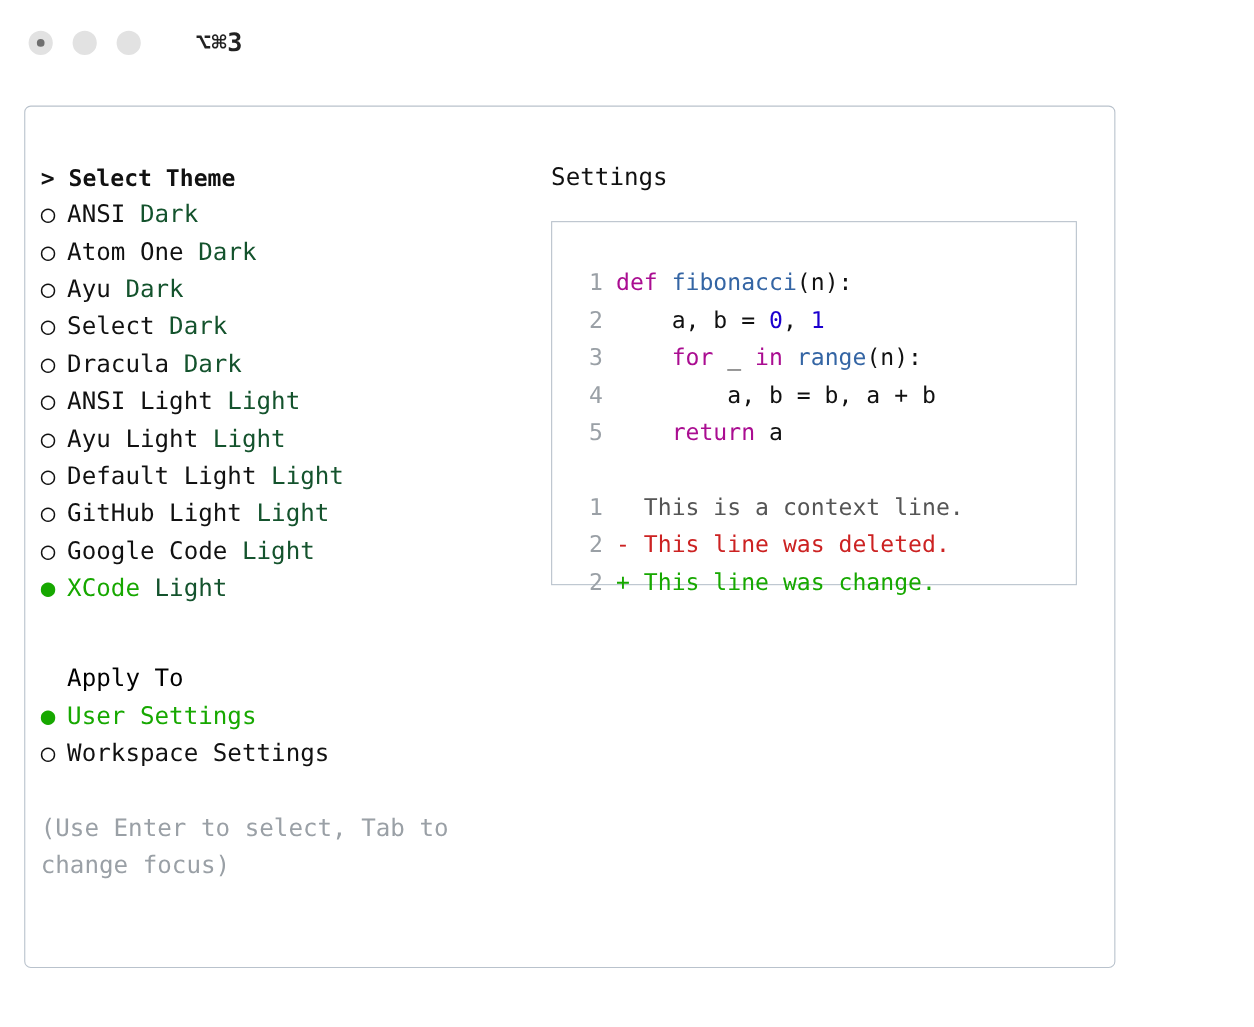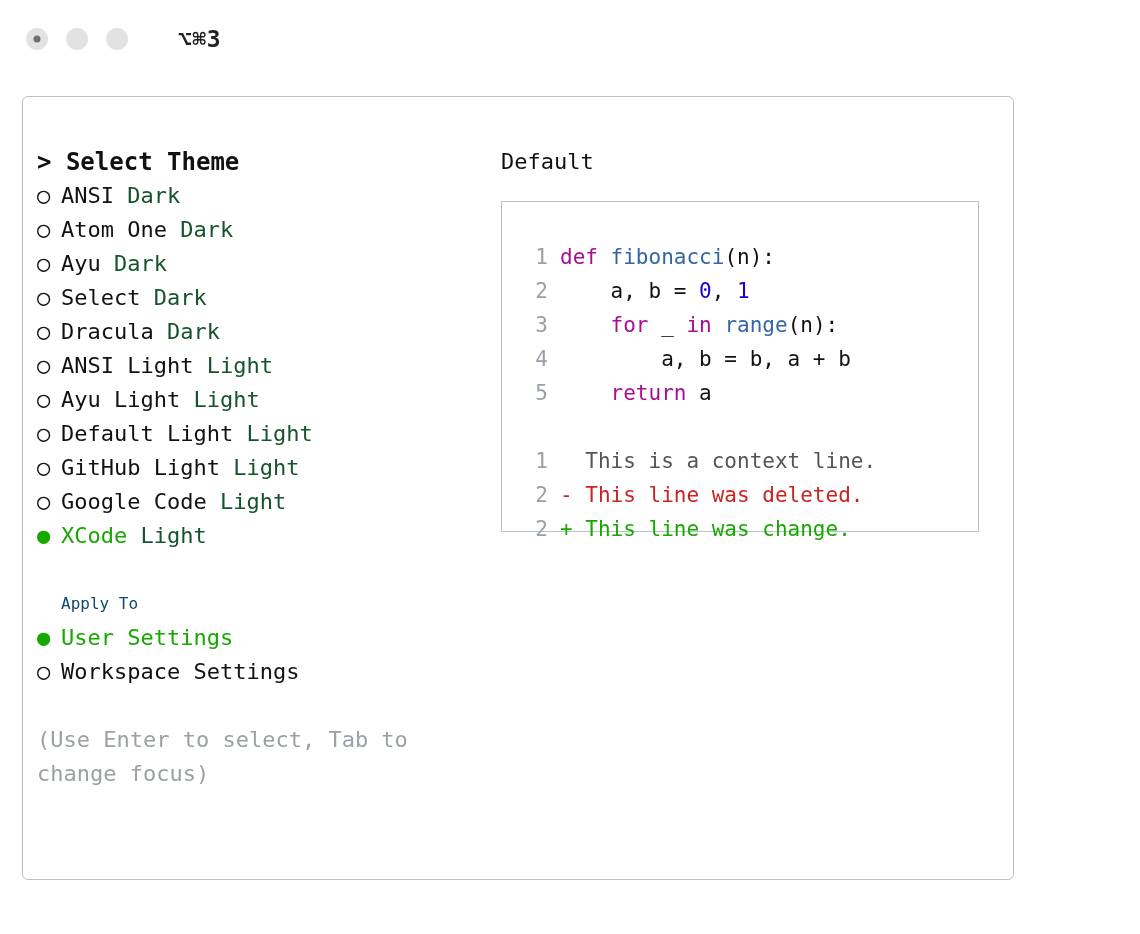--- a/index.html
+++ b/index.html
@@ -76,21 +76,21 @@
     top: 48px;
     width: 460px;
   }
   .right-col {
     position: absolute;
     left: 478px;
     top: 48px;
     width: 500px;
   }
   .section-title {
-    font-size: 24px;
+    font-size: 21px;
     font-weight: bold;
     color: #111111;
     white-space: pre;
     line-height: 34px;
   }
   .theme-list {
     margin-top: 0px;
   }
   .theme-row {
     font-size: 22px;
@@ -101,25 +101,25 @@
   .bullet {
     display: inline-block;
     width: 24px;
   }
   .bullet.sel { color: #17a800; }
   .theme-name.sel { color: #17a800; }
   .variant {
     color: #14532d;
   }
   .apply-title {
-    font-size: 16px;
-    line-height: 34px;
-    color: #0c4a6e;
-    white-space: pre;
-    margin-top: 34px;
+    font-size: 22px;
+    line-height: 34px;
+    color: #000000;
+    white-space: pre;
+    margin-top: 48px;
     padding-left: 24px;
   }
   .hint {
     margin-top: 34px;
     font-size: 22px;
     line-height: 34px;
     color: #9aa0a6;
     white-space: pre-wrap;
     width: 420px;
   }
@@ -193,21 +193,21 @@
       <div class="apply-title">Apply To</div>
       <div id="apply-list">
           <div class="theme-row"><span class="bullet sel">●</span><span class="theme-name sel">User Settings</span></div>
           <div class="theme-row"><span class="bullet">○</span><span class="theme-name">Workspace Settings</span></div>
         </div>
 
       <div class="hint">(Use Enter to select, Tab to change focus)</div>
     </div>
 
     <div class="right-col">
-      <div class="preview-label">Default</div>
+      <div class="preview-label">Settings</div>
       <div class="preview-box">
         <div id="code-block">
             <div class="code-line"><span class="ln">1</span><span class="kw">def </span><span class="fn">fibonacci</span><span class="plain">(n):</span></div>
             <div class="code-line"><span class="ln">2</span><span class="plain">    a, b = </span><span class="num">0</span><span class="plain">, </span><span class="num">1</span></div>
             <div class="code-line"><span class="ln">3</span><span class="plain">    </span><span class="kw">for</span><span class="plain"> _ </span><span class="kw">in</span><span class="plain"> </span><span class="fn">range</span><span class="plain">(n):</span></div>
             <div class="code-line"><span class="ln">4</span><span class="plain">        a, b = b, a + b</span></div>
             <div class="code-line"><span class="ln">5</span><span class="plain">    </span><span class="kw">return</span><span class="plain"> a</span></div>
           </div>
         <div class="blank-gap"></div>
         <div id="diff-block">

